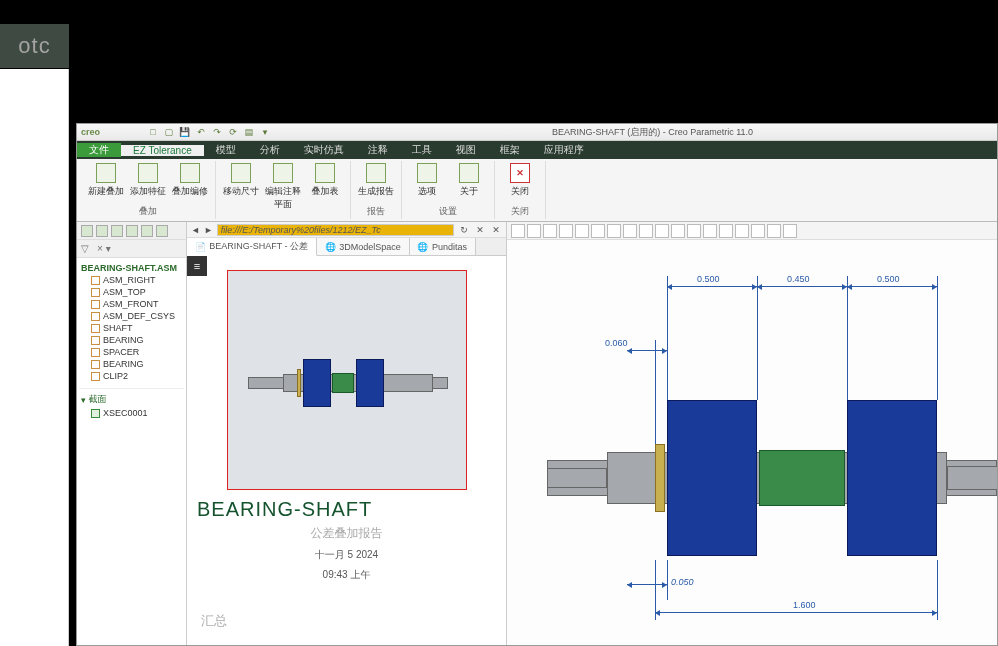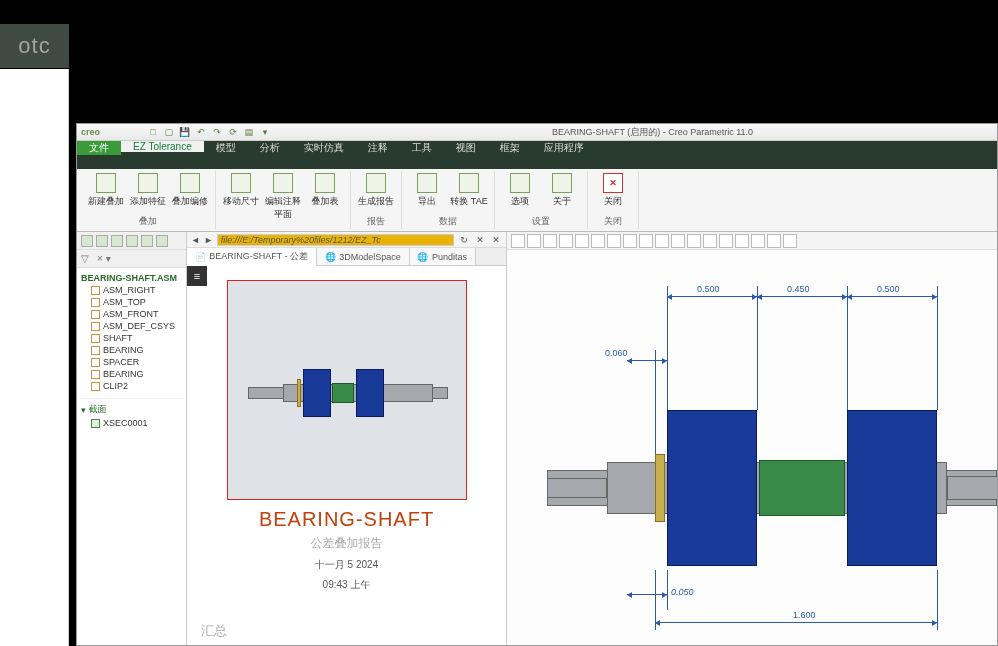--- a/index.html
+++ b/index.html
@@ -14,21 +14,21 @@
 .app { position: absolute; left: 76px; top: 123px; width: 922px; height: 523px; background: #f3f3f3; border: 1px solid #999; display: flex; flex-direction: column; }
 
 
 .titlebar { height: 17px; background: linear-gradient(#f8f8f8,#e9e9e9); display: flex; align-items: center; padding: 0 4px; font-size: 9px; color: #444; border-bottom: 1px solid #ccc; gap: 40px; }
 .titlebar .logo { color: #6a8a4a; font-weight: bold; margin-right: 6px; }
 .titlebar .qat { display: flex; gap: 2px; }
 .titlebar .qat span { width: 14px; height: 14px; display: flex; align-items: center; justify-content: center; color: #5a7a3a; }
 .titlebar .title { flex: 1; text-align: center; color: #555; }
 
 
-.ribbon-tabs { height: 28px; background: #293b2e; display: flex; align-items: flex-start; color: #ddd; font-size: 10px; }
+.ribbon-tabs { height: 18px; background: #293b2e; display: flex; align-items: center; color: #ddd; font-size: 10px; }
 .ribbon-tab { padding: 0 12px; display: flex; align-items: center; cursor: pointer; }
 .ribbon-tab.file { background: #3b9b3b; color: #fff; }
 .ribbon-tab.active { background: #f0f0f0; color: #1a7a3a; }
 
 
 .ribbon { height: 63px; background: #f5f5f5; border-bottom: 1px solid #bbb; display: flex; padding: 2px 4px; }
 .ribbon-group { display: flex; flex-direction: column; border-right: 1px solid #ddd; padding: 0 6px; }
 .ribbon-group .btns { flex: 1; display: flex; align-items: flex-start; gap: 4px; }
 .ribbon-btn { display: flex; flex-direction: column; align-items: center; width: 38px; font-size: 9px; color: #333; text-align: center; cursor: pointer; padding-top: 2px; }
 .ribbon-btn .ic { width: 20px; height: 20px; border: 1px solid #7aa05a; background: #eef5e8; margin-bottom: 2px; }
@@ -53,21 +53,21 @@
 .mid-panel { width: 320px; background: #fff; border-right: 1px solid #ccc; display: flex; flex-direction: column; }
 .addr-bar { height: 16px; background: #f4f4f4; border-bottom: 1px solid #ddd; display: flex; align-items: center; padding: 0 4px; font-size: 9px; color: #555; gap: 4px; }
 .addr-bar .url { flex: 1; background: #eab308; border: 1px solid #ccc; padding: 0 3px; overflow: hidden; white-space: nowrap; font-style: italic; }
 .addr-bar .xbtn { width: 12px; height: 12px; display:flex;align-items:center;justify-content:center; color:#555;}
 .doc-tabs { height: 18px; background: #eee; border-bottom: 1px solid #ccc; display: flex; font-size: 9px; }
 .doc-tab { padding: 0 8px; display: flex; align-items: center; background: #f8f8f8; border-right: 1px solid #ccc; gap: 3px; color: #555; cursor: pointer; }
 .doc-tab.active { background: #fff; border-bottom: 1px solid #fff; margin-bottom: -1px; }
 .report { flex: 1; padding: 8px 10px 0 10px; overflow: hidden; position:relative;}
 .report .hamburger { position:absolute; left:0; top:0; width:20px; height:20px; background:#333; color:#fff; display:flex; align-items:center; justify-content:center; font-size:11px; cursor:pointer;}
 .report-img { border: 1px solid #d22; width: 240px; height: 220px; margin: 6px auto 0 auto; background: #dfe3e8; position: relative; }
-.report-title { text-align: center; font-size: 20px; color: #c2410c; margin-top: 8px; font-weight: 300; letter-spacing: 1px; }
+.report-title { font-size: 20px; color: #14532d; margin-top: 8px; font-weight: 300; letter-spacing: 1px; }
 .report-sub { text-align: center; font-size: 12px; color: #aaa; margin-top: 4px; }
 .report-date { text-align: center; font-size: 10px; color: #555; margin-top: 6px; }
 .report-sum { font-size: 13px; color: #aaa; margin-top: 30px; margin-left: 4px; }
 
 
 .view-panel { flex: 1; background: #fff; display: flex; flex-direction: column; }
 .view-tb { height: 18px; background: #f4f4f4; border-bottom: 1px solid #ddd; display: flex; align-items: center; padding: 0 4px; gap: 2px; }
 .view-tb span { width: 14px; height: 14px; border: 1px solid #bbb; background: #fff; display:inline-block; }
 .viewport { flex: 1; position: relative; background: #fdfdfd; overflow: hidden; }
 
@@ -163,33 +163,20 @@
             <div class="ic"></div>
             <span>生成报告</span>
           </div>
       </div>
       <div class="lbl">报告</div>
     </div>
     <div class="ribbon-group">
       <div class="btns">
         <div class="ribbon-btn">
             <div class="ic"></div>
-            <span>导出</span>
-          </div>
-        <div class="ribbon-btn">
-            <div class="ic"></div>
-            <span>转换 TAE</span>
-          </div>
-      </div>
-      <div class="lbl">数据</div>
-    </div>
-    <div class="ribbon-group">
-      <div class="btns">
-        <div class="ribbon-btn">
-            <div class="ic"></div>
             <span>选项</span>
           </div>
         <div class="ribbon-btn">
             <div class="ic"></div>
             <span>关于</span>
           </div>
       </div>
       <div class="lbl">设置</div>
     </div>
     <div class="ribbon-group">

